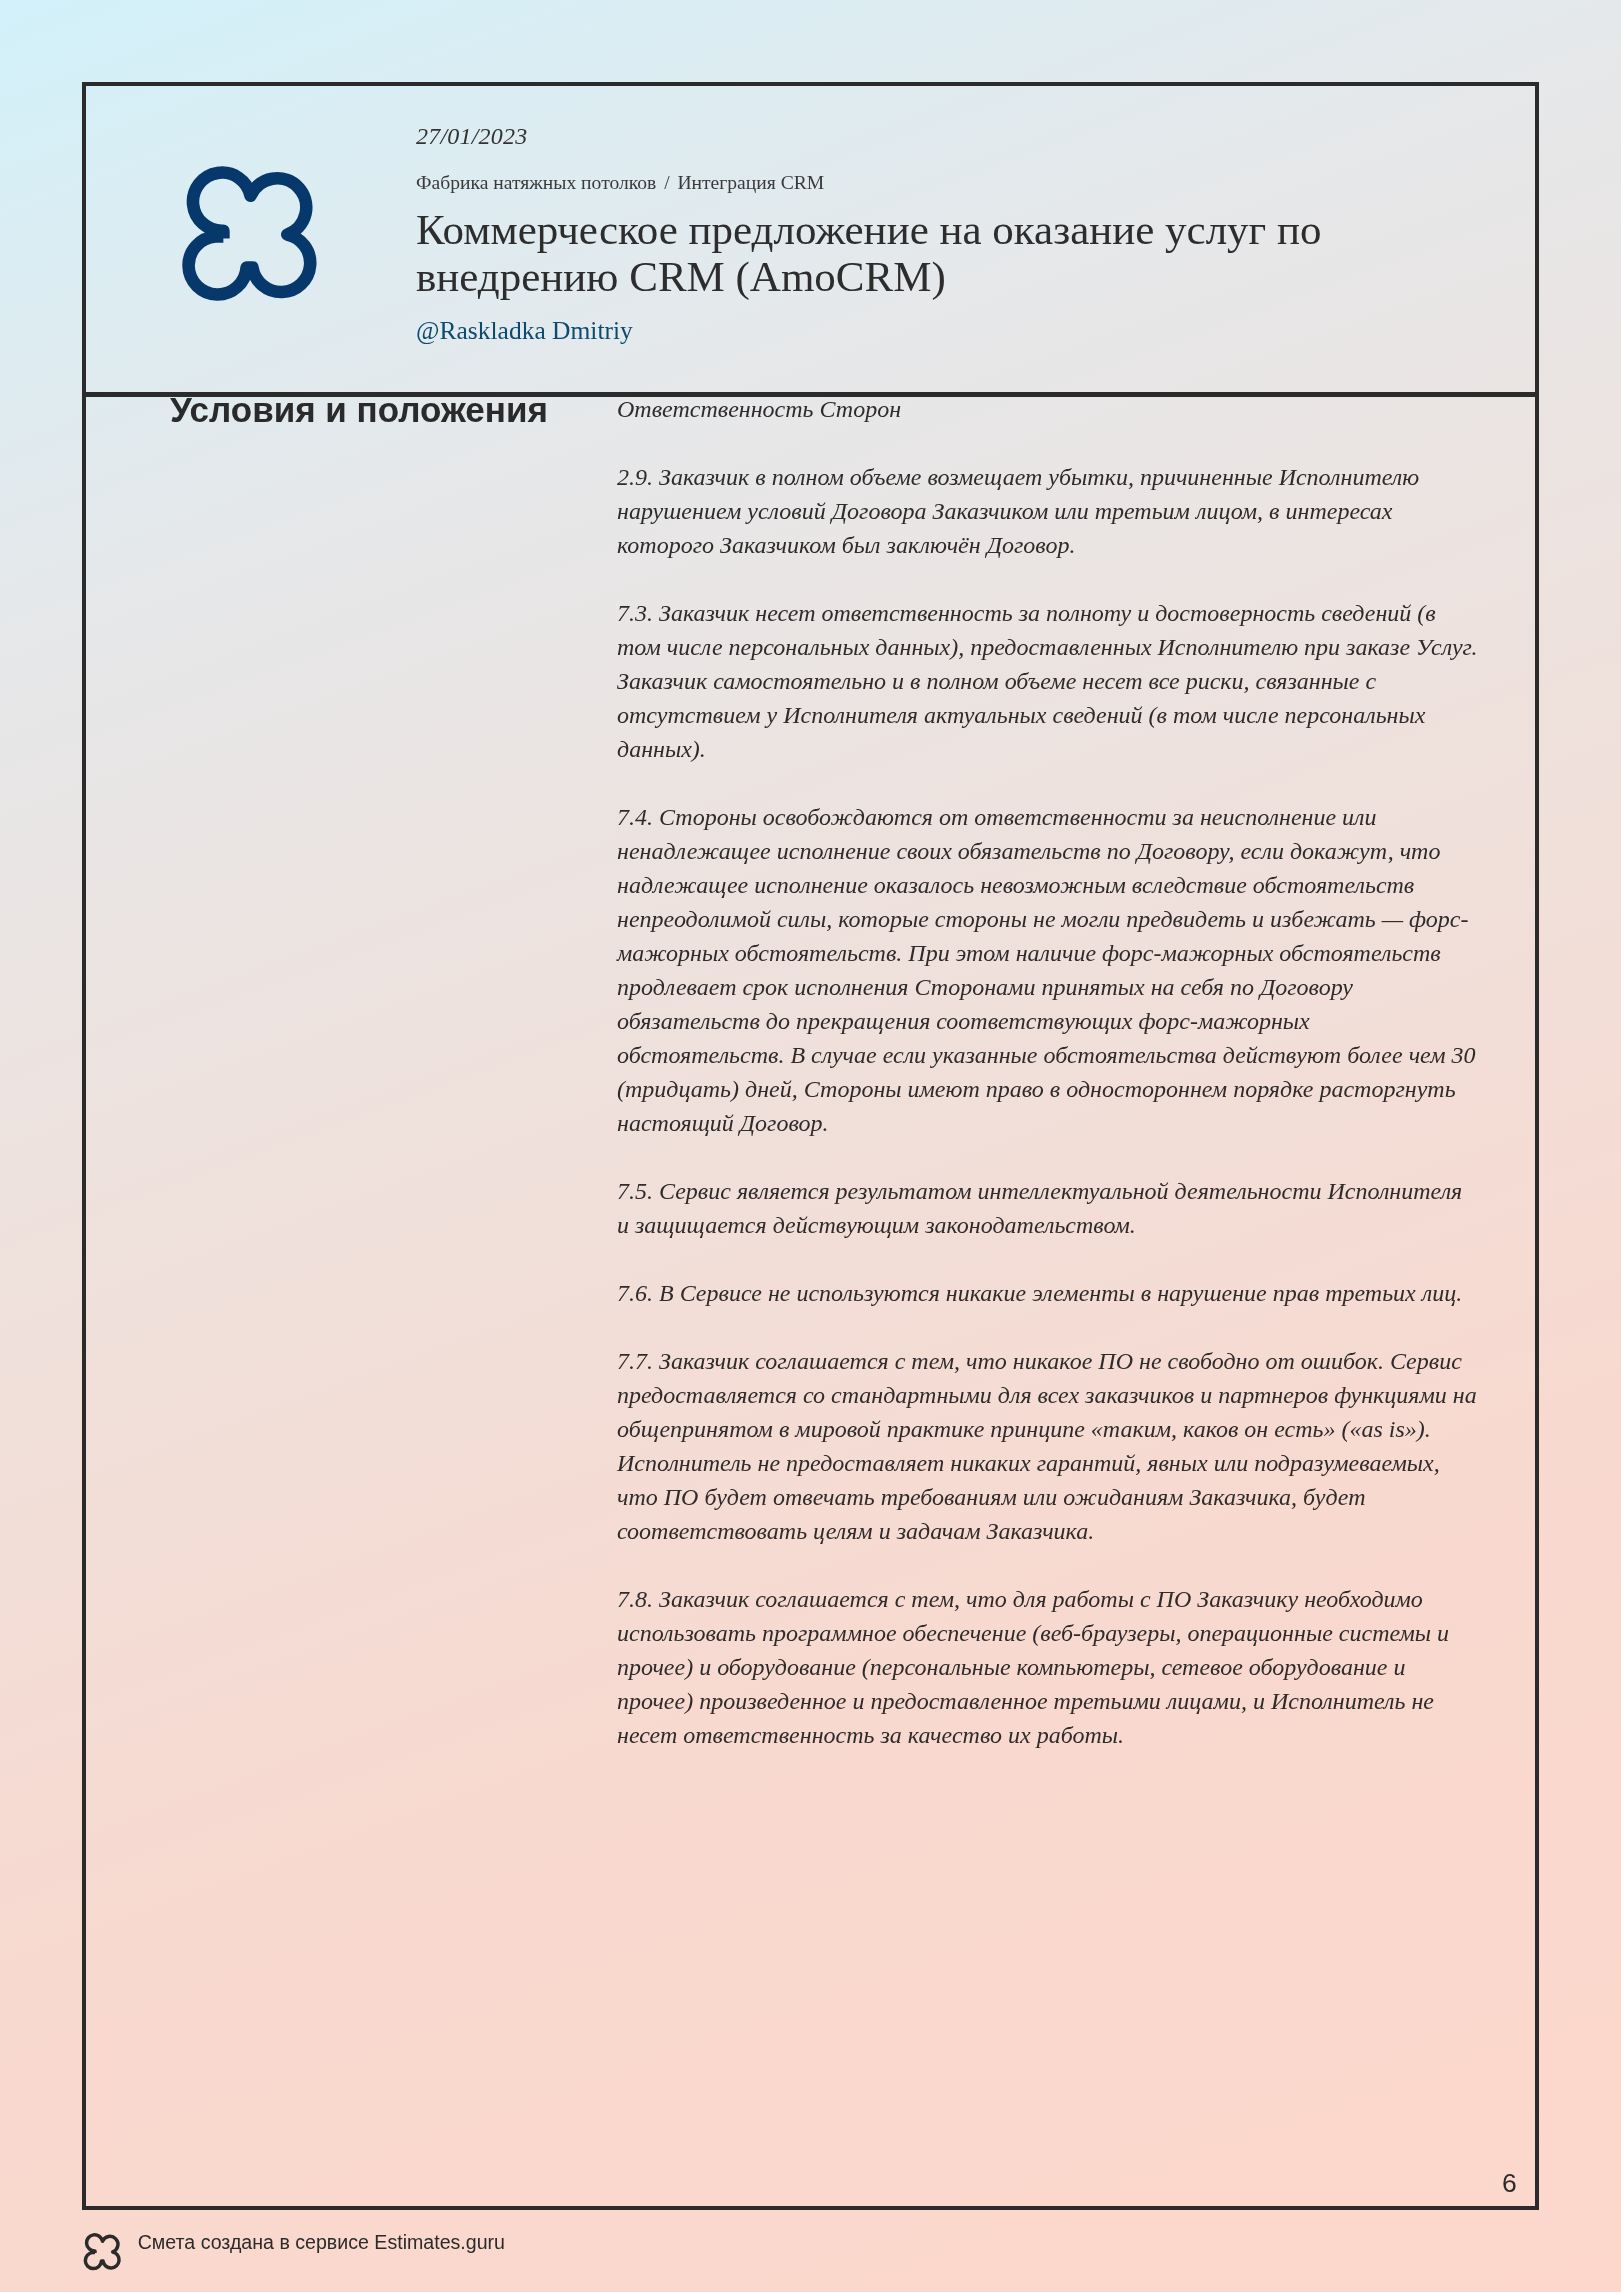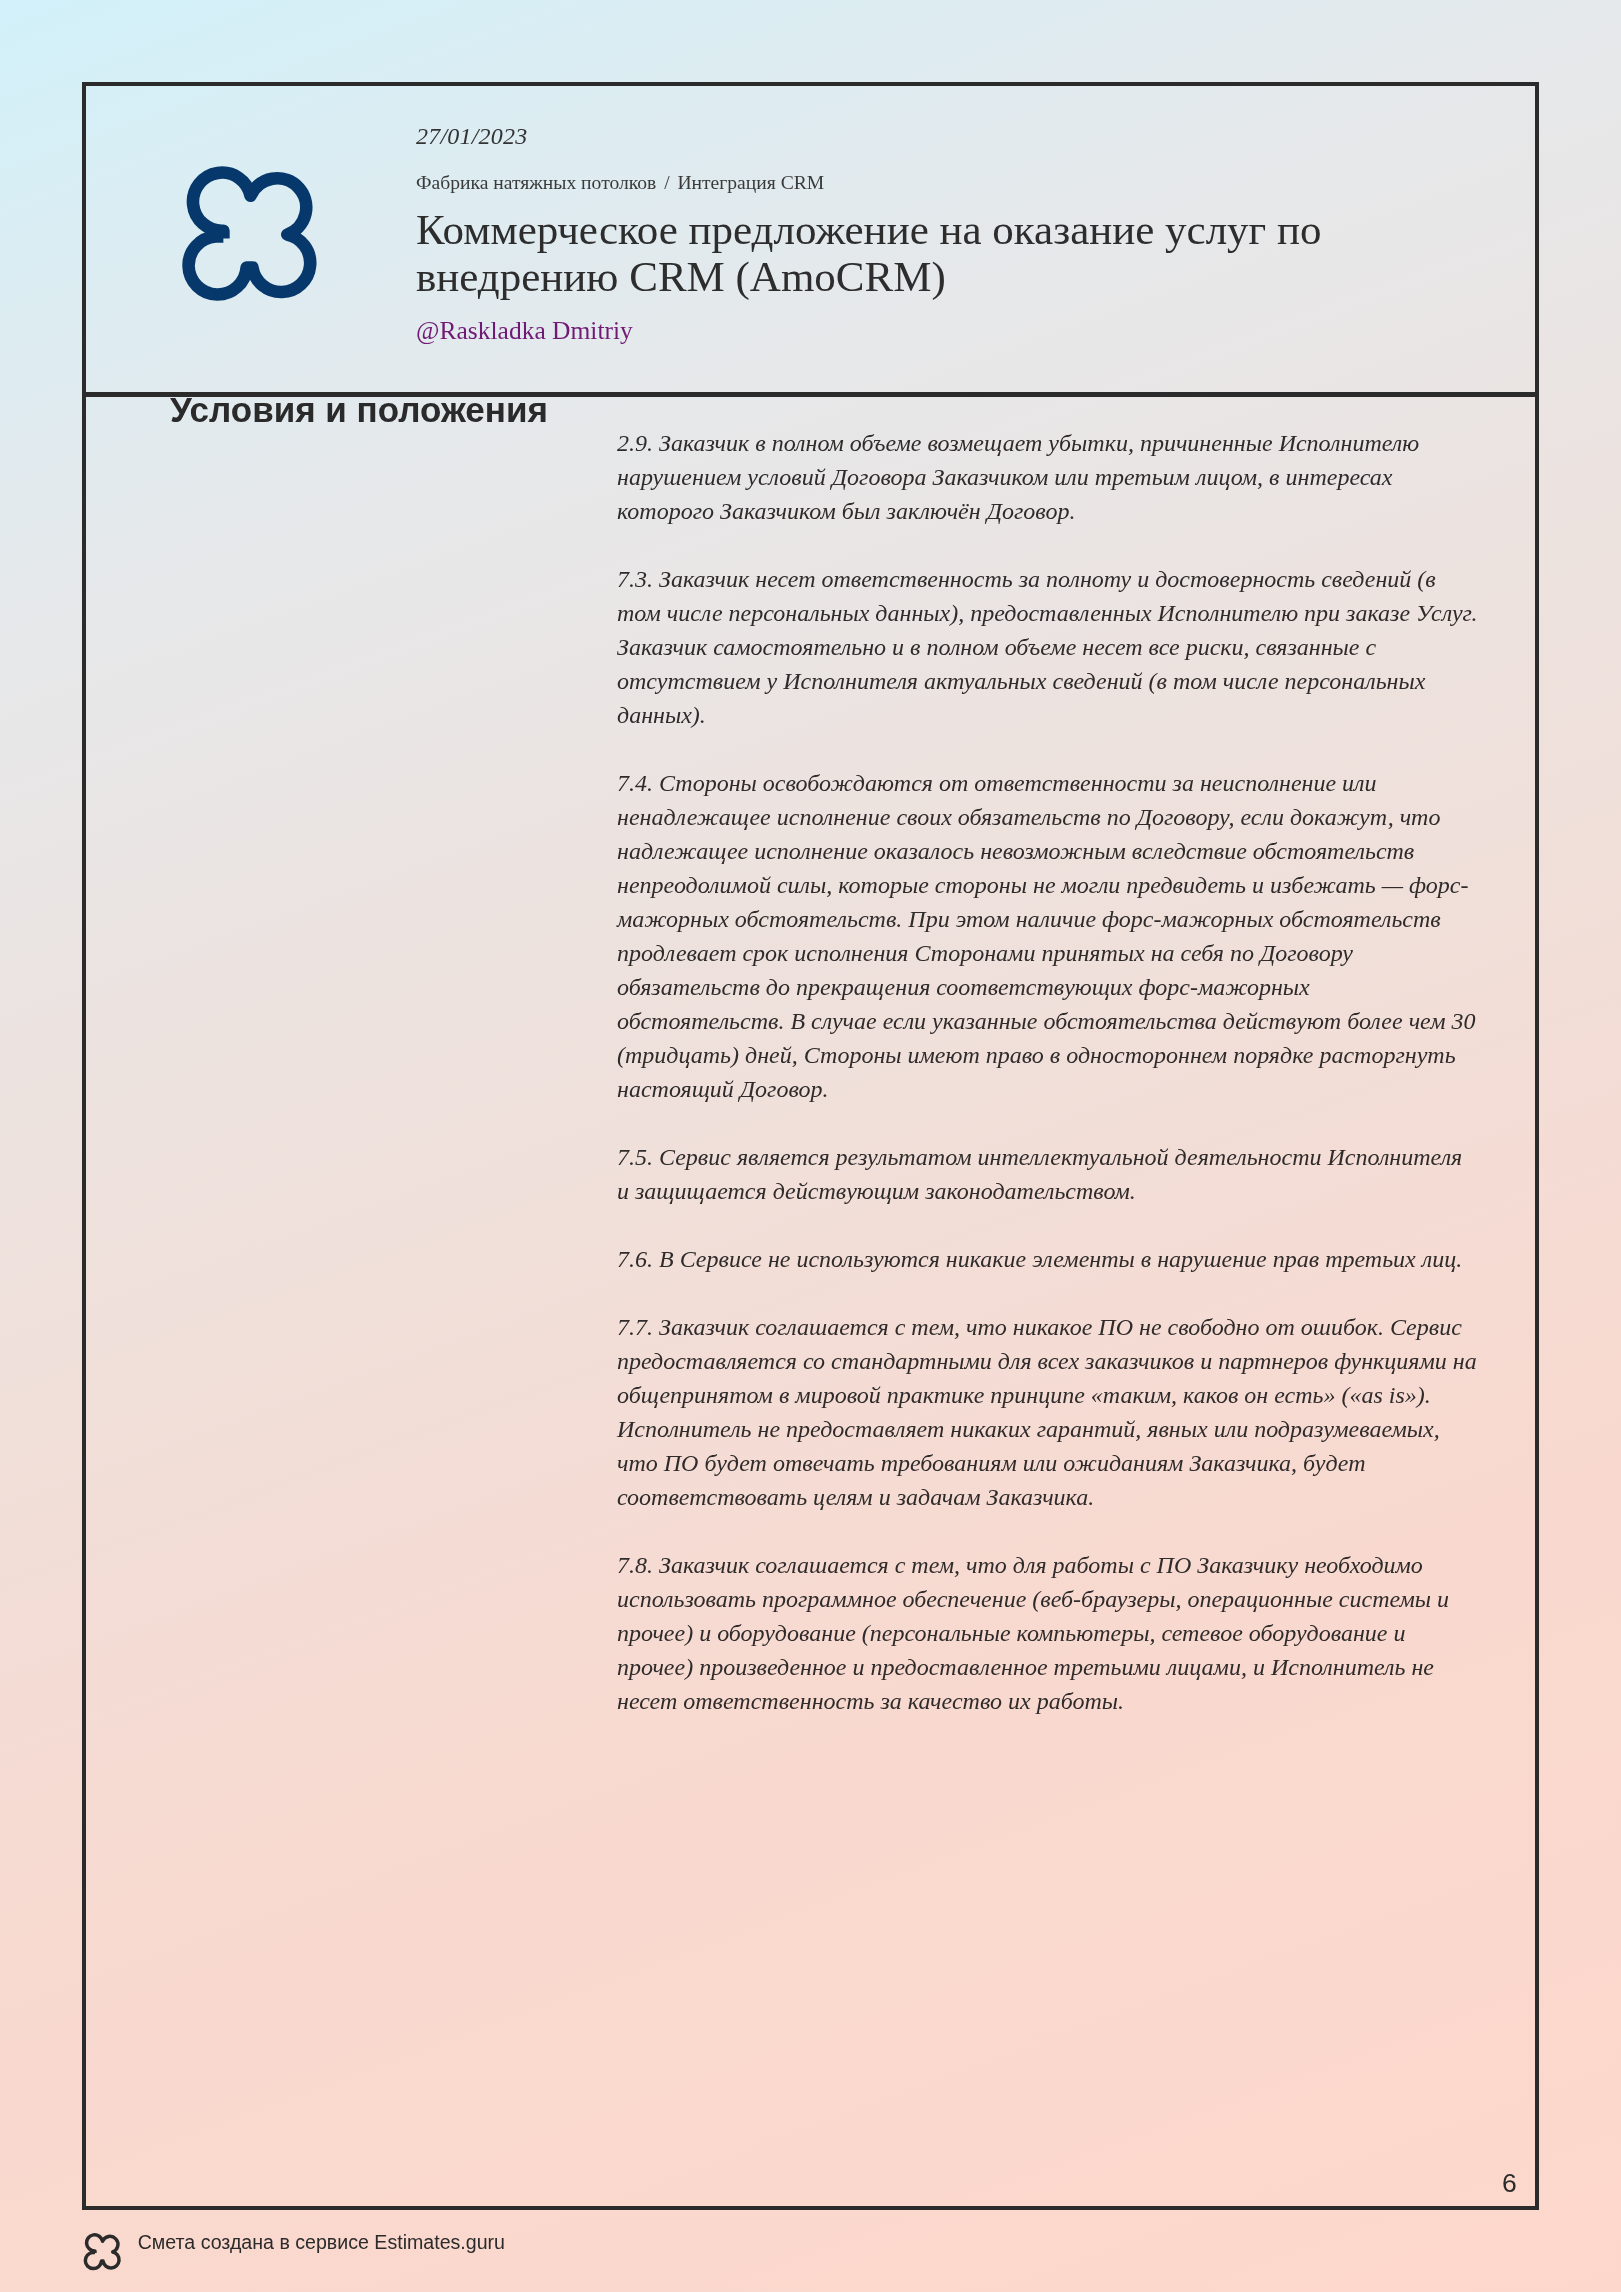--- a/index.html
+++ b/index.html
@@ -30,21 +30,21 @@
     font-family: "Liberation Serif", serif;
   }
   .breadcrumb .sep { margin: 0 7.8px; }
   .title {
     position: absolute; left: 416px; top: 206px; width: 1078px;
     font-size: 43px; line-height: 47px; color: #2d2d2d;
     font-family: "Liberation Serif", serif;
   }
   .author {
     position: absolute; left: 416px; top: 316px;
-    font-size: 25.5px; color: #701a75;
+    font-size: 25.5px; color: #0c4a6e;
     font-family: "Liberation Serif", serif;
   }
   .section-heading {
     position: absolute; left: 170px; top: 390px;
     font-size: 35px; font-weight: bold; color: #2a2a2a;
     font-family: Liberation Sans, sans-serif;
   }
   .content {
     position: absolute; left: 617px; top: 392px; width: 863px;
     font-style: italic; font-size: 24px; line-height: 34px; color: #2f2b2b;
@@ -88,20 +88,21 @@
 <div class="date">27/01/2023</div>
 <div class="breadcrumb">
   <span>Фабрика натяжных потолков</span><span class="sep">/</span><span>Интеграция CRM</span>
 </div>
 <div class="title">Коммерческое предложение на оказание услуг по внедрению CRM (AmoCRM)</div>
 <div class="author">@Raskladka Dmitriy</div>
 
 <div class="section-heading">Условия и положения</div>
 
 <div class="content">
+  <div class="subtitle">Ответственность Сторон</div>
   <p>2.9. Заказчик в полном объеме возмещает убытки, причиненные Исполнителю нарушением условий Договора Заказчиком или третьим лицом, в интересах которого Заказчиком был заключён Договор.</p>
   <p>7.3. Заказчик несет ответственность за полноту и достоверность сведений (в том числе персональных данных), предоставленных Исполнителю при заказе Услуг. Заказчик самостоятельно и в полном объеме несет все риски, связанные с отсутствием у Исполнителя актуальных сведений (в том числе персональных данных).</p>
   <p>7.4. Стороны освобождаются от ответственности за неисполнение или ненадлежащее исполнение своих обязательств по Договору, если докажут, что надлежащее исполнение оказалось невозможным вследствие обстоятельств непреодолимой силы, которые стороны не могли предвидеть и избежать — форс-мажорных обстоятельств. При этом наличие форс-мажорных обстоятельств продлевает срок исполнения Сторонами принятых на себя по Договору обязательств до прекращения соответствующих форс-мажорных обстоятельств. В случае если указанные обстоятельства действуют более чем 30 (тридцать) дней, Стороны имеют право в одностороннем порядке расторгнуть настоящий Договор.</p>
   <p>7.5. Сервис является результатом интеллектуальной деятельности Исполнителя и защищается действующим законодательством.</p>
   <p>7.6. В Сервисе не используются никакие элементы в нарушение прав третьих лиц.</p>
   <p>7.7. Заказчик соглашается с тем, что никакое ПО не свободно от ошибок. Сервис предоставляется со стандартными для всех заказчиков и партнеров функциями на общепринятом в мировой практике принципе «таким, каков он есть» («as is»). Исполнитель не предоставляет никаких гарантий, явных или подразумеваемых, что ПО будет отвечать требованиям или ожиданиям Заказчика, будет соответствовать целям и задачам Заказчика.</p>
   <p>7.8. Заказчик соглашается с тем, что для работы с ПО Заказчику необходимо использовать программное обеспечение (веб-браузеры, операционные системы и прочее) и оборудование (персональные компьютеры, сетевое оборудование и прочее) произведенное и предоставленное третьими лицами, и Исполнитель не несет ответственность за качество их работы.</p>
 </div>
 
 <div class="page-number">6</div>

